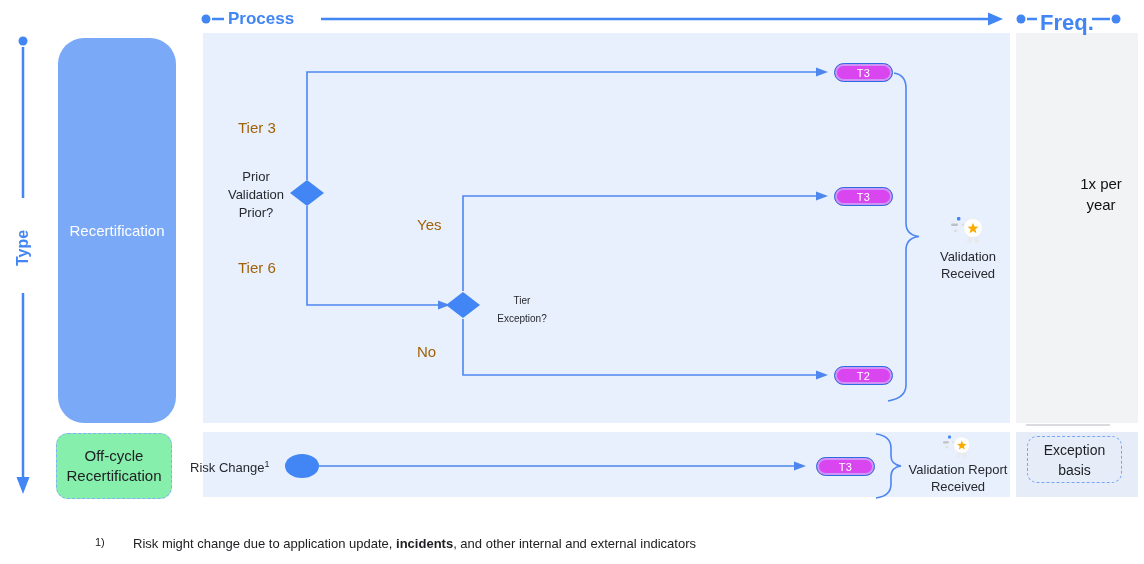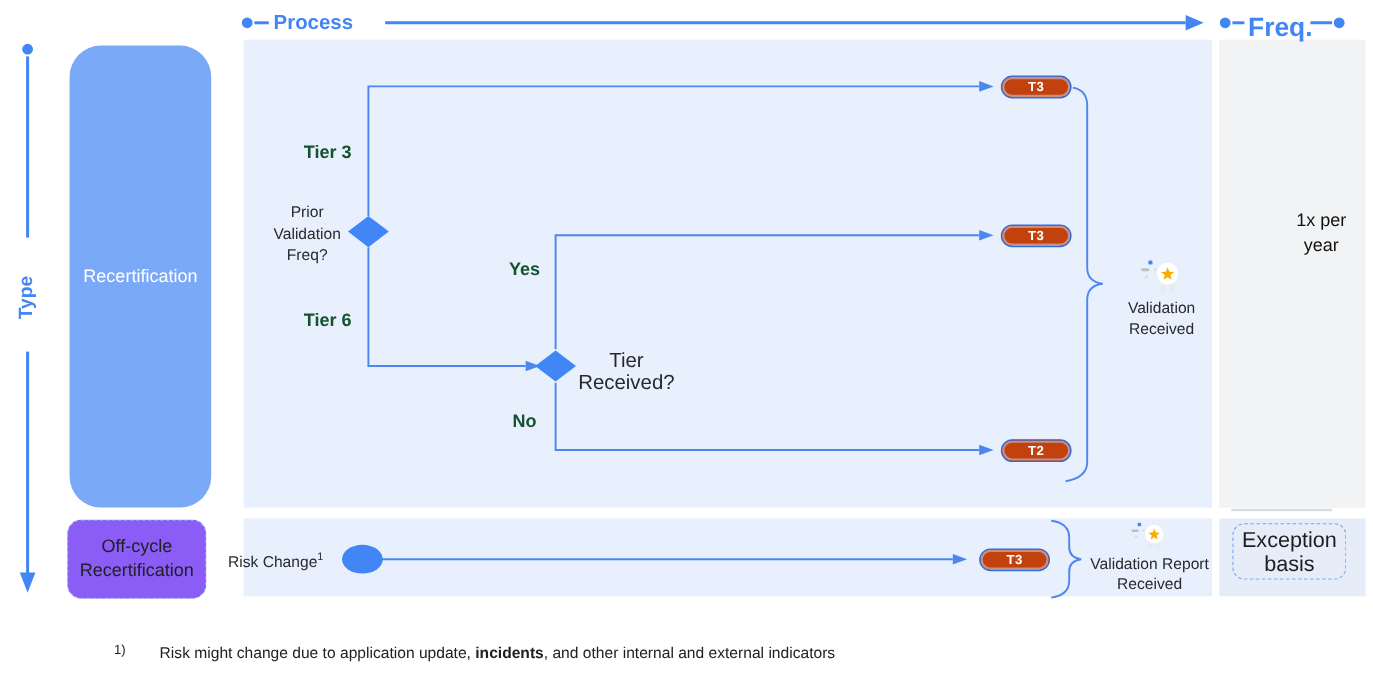--- a/index.html
+++ b/index.html
@@ -18,36 +18,36 @@
   .txt{position:absolute;z-index:3;}
   .axis-label{color:#4285f4;font-weight:700;}
   .process-label{left:228px;top:9px;font-size:17px;}
   .freq-label{left:1040px;top:10px;font-size:22px;}
   .type-label{left:-17px;top:238px;width:80px;height:20px;font-size:16px;
     display:flex;align-items:center;justify-content:center;transform:rotate(-90deg);}
   .recert-box{left:58px;top:38px;width:118px;height:385px;border-radius:26px;
     background:#7aa9f8;display:flex;align-items:center;justify-content:center;z-index:3;}
   .recert-box span{color:#fff;font-size:15px;font-weight:500;}
   .offcycle-box{left:56px;top:433px;width:114px;height:64px;border-radius:12px;
-    background:#8b5cf6;border:1.6px dashed #85aef8;display:flex;flex-direction:column;
+    background:#86efac;border:1.6px dashed #85aef8;display:flex;flex-direction:column;
     align-items:center;justify-content:center;z-index:3;font-size:15px;font-weight:500;line-height:20px;}
   .exception-box{left:1027px;top:436px;width:93px;height:45px;border-radius:10px;
     border:1.6px dashed #74a5f6;display:flex;flex-direction:column;align-items:center;
-    justify-content:center;z-index:3;font-size:18px;font-weight:500;line-height:20px;color:#1c1e21;}
-  .bold-lbl{font-size:15px;font-weight:700;color:#14532d;text-align:center;}
+    justify-content:center;z-index:3;font-size:14px;font-weight:500;line-height:20px;color:#1c1e21;}
+  .bold-lbl{font-size:15px;font-weight:400;color:#a16207;text-align:left;}
   .tier3-label{left:238px;top:119px;width:70px;}
   .tier2-label{left:238px;top:259px;width:70px;}
   .yes-label{left:417px;top:216px;width:40px;}
   .no-label{left:417px;top:343px;width:40px;}
   .dec-block{font-size:13px;line-height:18px;text-align:center;color:#27292d;}
   .decision1{left:214px;top:168px;width:84px;}
-  .decision2{left:477px;top:292px;width:90px;font-size:17px;}
+  .decision2{left:477px;top:292px;width:90px;font-size:10px;}
   .pill{position:absolute;z-index:3;width:57px;height:17px;border-radius:10px;
-    background:#c2410c;border:1px solid #2e6bdc;box-shadow:inset 0 0 0 2px rgba(197,221,255,.5);
-    color:#fff;font-weight:700;font-size:11px;letter-spacing:.4px;
+    background:#d946ef;border:1px solid #2e6bdc;box-shadow:inset 0 0 0 2px rgba(197,221,255,.5);
+    color:#fff;font-weight:400;font-size:11px;letter-spacing:.4px;
     display:flex;align-items:center;justify-content:center;}
   .pill-top{left:834px;top:63px;}
   .pill-mid{left:834px;top:187px;}
   .pill-t2{left:834px;top:366px;}
   .pill-off{left:816px;top:457px;}
   .caption{font-size:13px;line-height:17px;text-align:center;color:#27292d;}
   .validation-caption{left:918px;top:248px;width:100px;}
   .report-caption{left:897px;top:461px;width:122px;}
   .risk-change{left:190px;top:459px;font-size:13px;color:#27292d;}
   .risk-change sup{font-size:9px;}
@@ -126,28 +126,28 @@
   </div>
   <div class="abs offcycle-box">
     <div>Off-cycle</div>
     <div>Recertification</div>
   </div>
 
   <div class="txt bold-lbl tier3-label">Tier 3</div>
   <div class="txt dec-block decision1">
     <div>Prior</div>
     <div>Validation</div>
-    <div>Freq?</div>
+    <div>Prior?</div>
   </div>
   <div class="txt bold-lbl tier2-label">Tier 6</div>
   <div class="txt bold-lbl yes-label">Yes</div>
   <div class="txt bold-lbl no-label">No</div>
   <div class="txt dec-block decision2">
     <div>Tier</div>
-    <div>Received?</div>
+    <div>Exception?</div>
   </div>
 
   <div class="pill pill-top">T3</div>
   <div class="pill pill-mid">T3</div>
   <div class="pill pill-t2">T2</div>
   <div class="pill pill-off">T3</div>
 
   <div class="icon-wrap icon1">
     <svg width="36" height="36" viewBox="0 0 36 36">
       <rect x="7" y="3" width="3.4" height="3.4" rx="1" fill="#4285f4"></rect>

